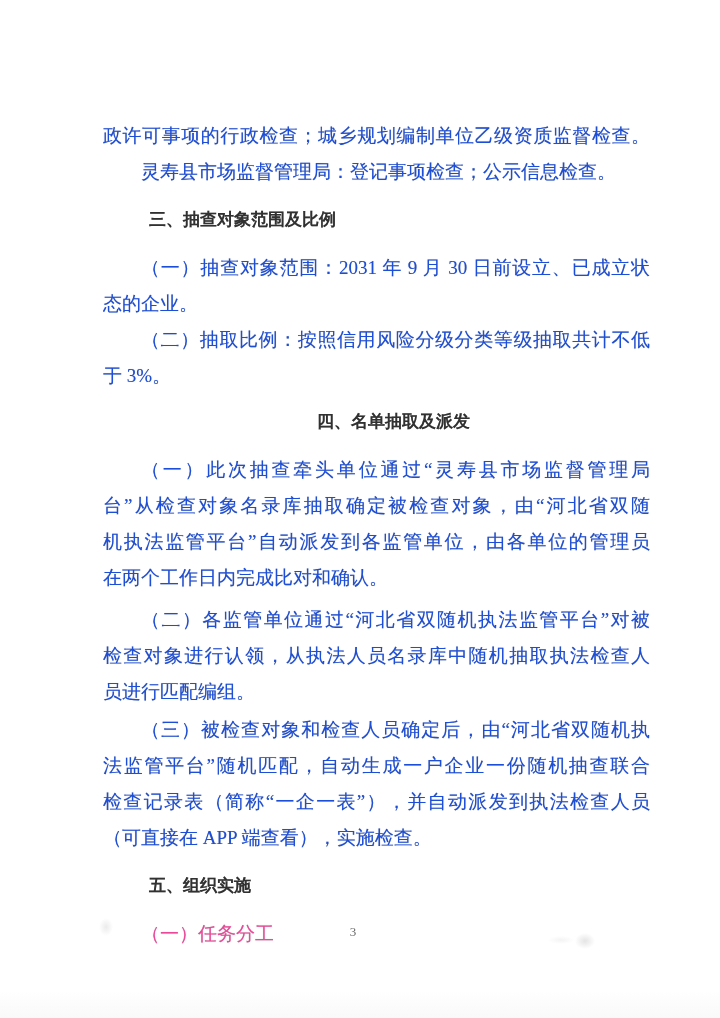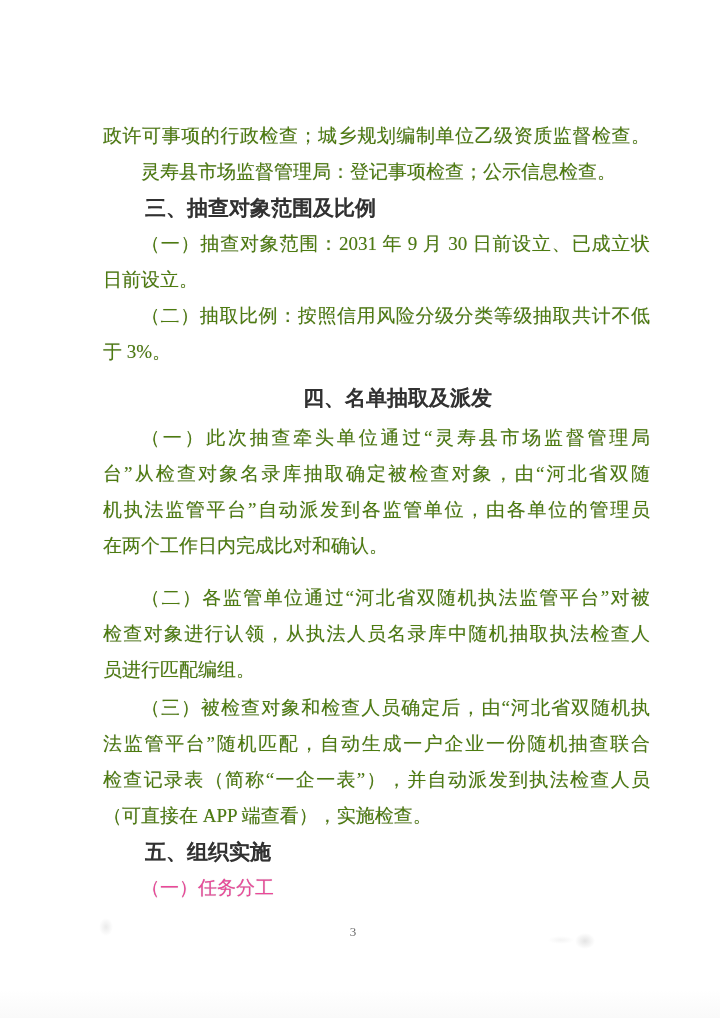--- a/index.html
+++ b/index.html
@@ -31,38 +31,38 @@
   .content {
     position: absolute;
     top: 0; left: 0;
     box-sizing: border-box;
     width: 720px;
     padding: 118px 70px 0 103px;
   }
   .line {
     line-height: 36px;
     font-size: 19px;
-    color: #4d7c0f;
+    color: #1d4ed8;
     text-align: justify;
     text-align-last: left;
     white-space: nowrap;
     overflow: hidden;
     text-shadow: 0 0 0.7px rgba(80,80,80,0.45);
   }
   .fill { text-align-last: justify; }
   .indent { text-indent: 2em; }
   p { margin: 0; }
   .blk-b6 { margin-top: 4px; }
-  .blk-b7 { margin-top: 16px; }
+  .blk-b7 { margin-top: 6px; }
   .blk-b8 { margin-top: 2px; }
   .heading {
-    margin: 0;
+    margin: 12px;
     font-family: "Liberation Sans", "DejaVu Sans", sans-serif;
     font-weight: 700;
-    font-size: 21px;
+    font-size: 17px;
     line-height: 36px;
     color: #313131;
     text-indent: 2em;
     white-space: nowrap;
     text-shadow: 0 0 0.6px rgba(50,50,50,0.4);
   }
   .heading-four { margin-top: 10px; text-align: center; }
   .subsection .line {
     color: #ec4899;
     text-shadow: 0 0 0.8px rgba(110,110,110,0.5);
@@ -108,21 +108,21 @@
     </p>
 
     <p class="blk-b1">
       <span class="line indent" style="display:block">灵寿县市场监督管理局：登记事项检查；公示信息检查。</span>
     </p>
 
     <h2 class="heading heading-three">三、抽查对象范围及比例</h2>
 
     <p class="blk-b3">
       <span class="line indent fill" style="display:block">（一）抽查对象范围：2031 年 9 月 30 日前设立、已成立状</span>
-      <span class="line" style="display:block">日前设立。</span>
+      <span class="line" style="display:block">态的企业。</span>
     </p>
 
     <p class="blk-b4">
       <span class="line indent fill" style="display:block">（二）抽取比例：按照信用风险分级分类等级抽取共计不低</span>
       <span class="line" style="display:block">于 3%。</span>
     </p>
 
     <h2 class="heading heading-four">四、名单抽取及派发</h2>
 
     <p class="blk-b6">

